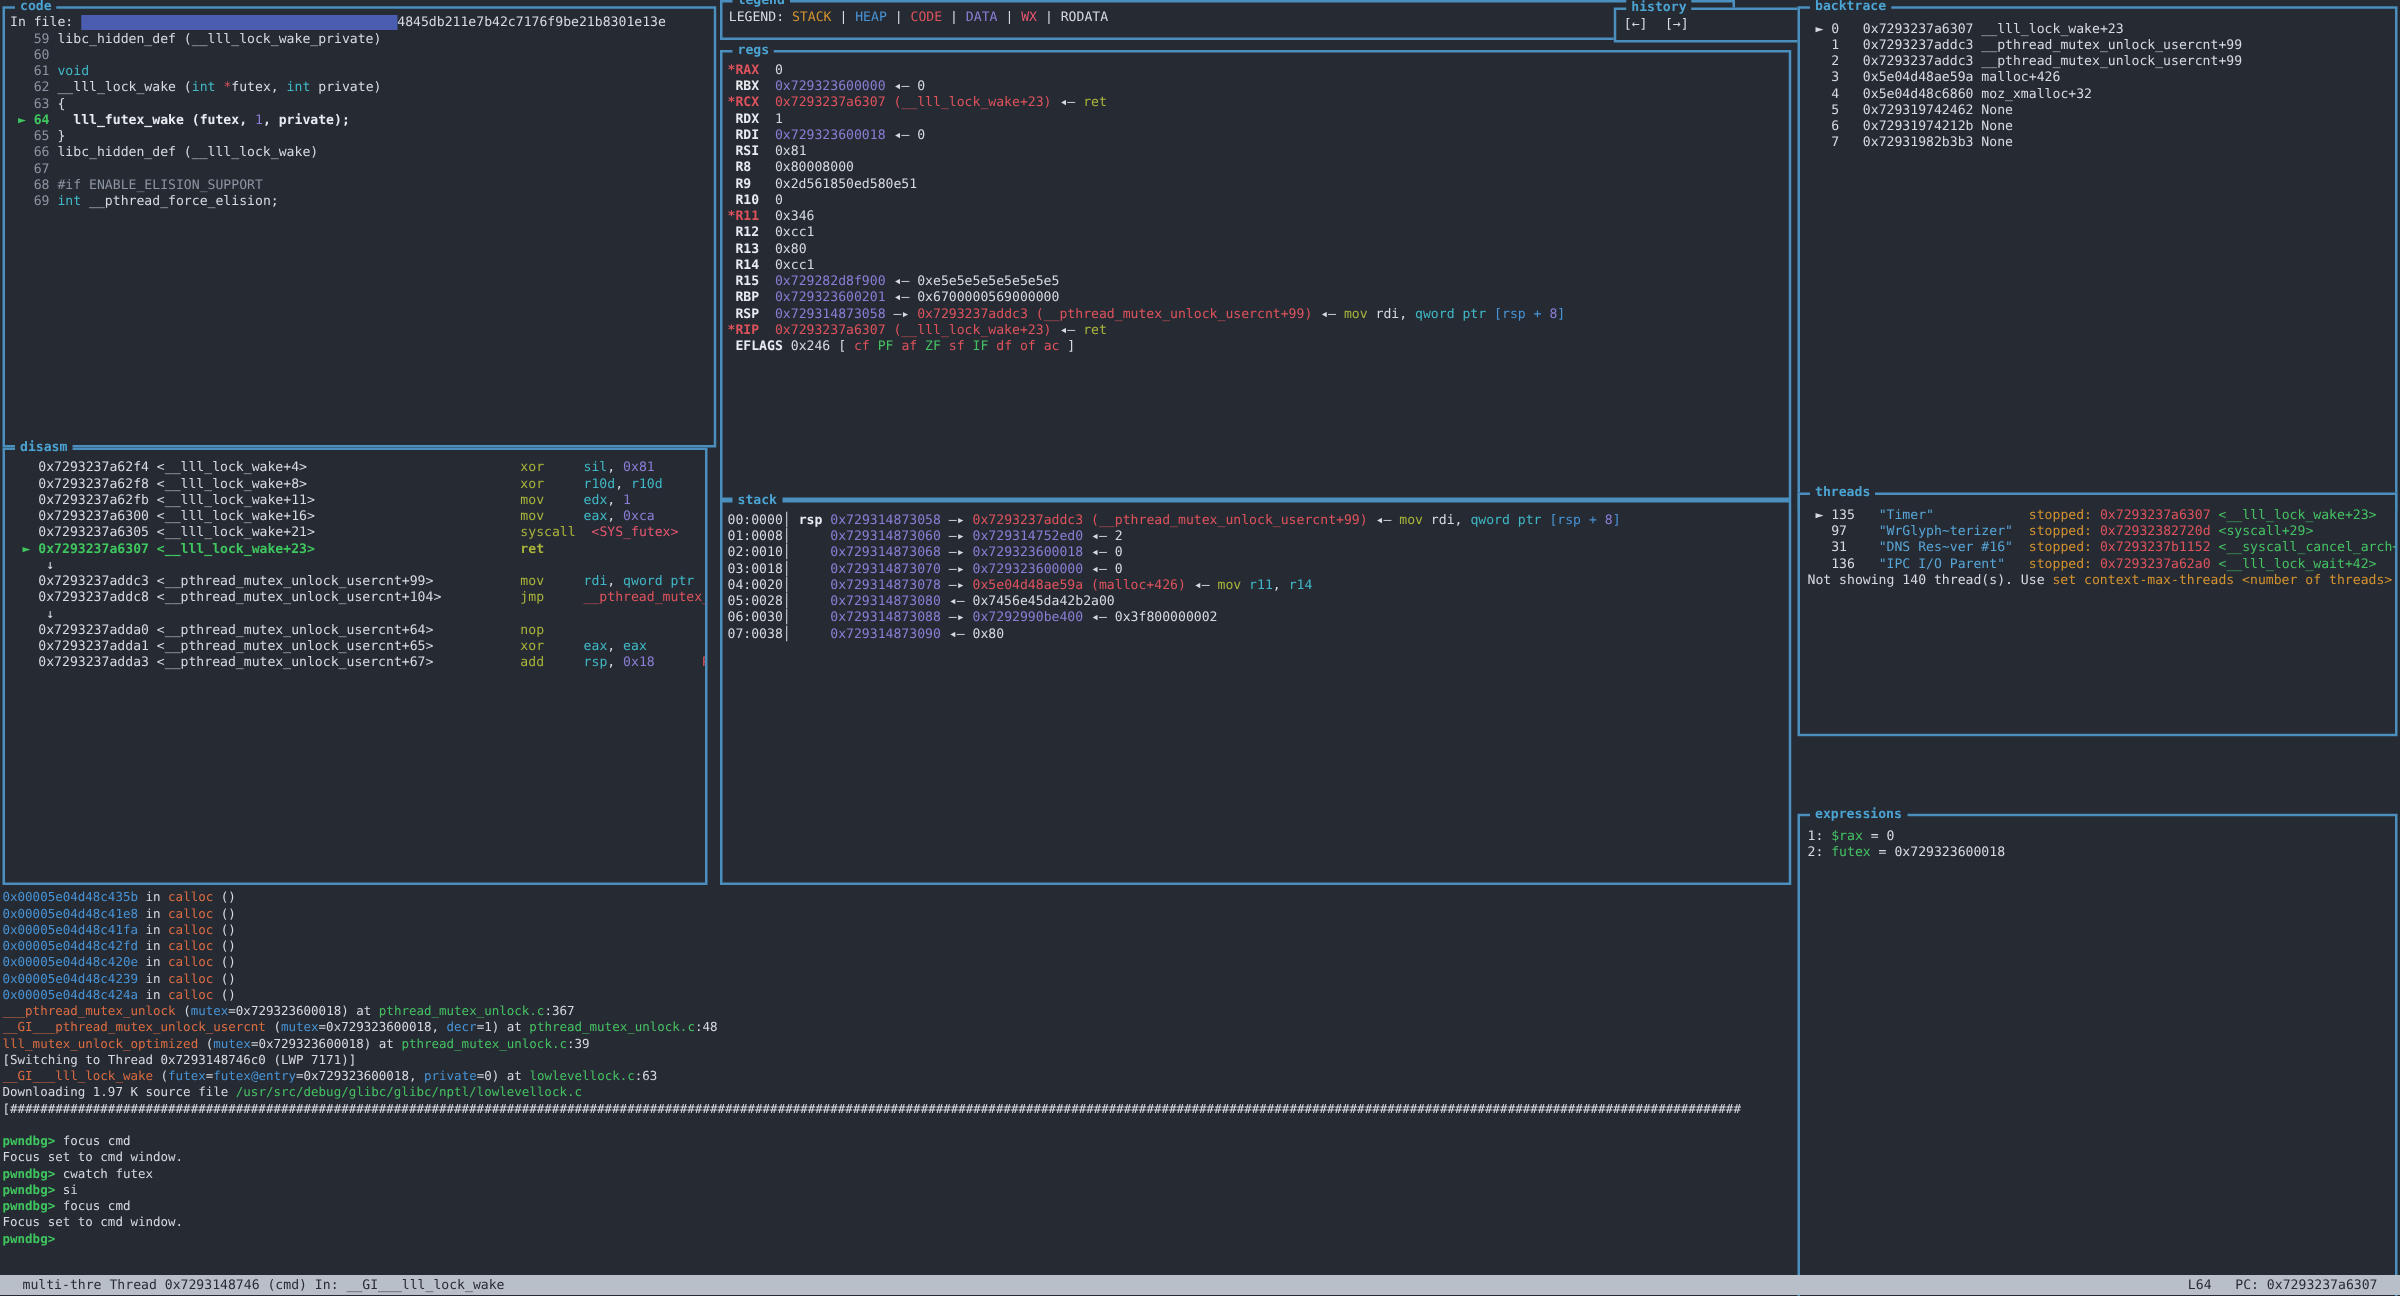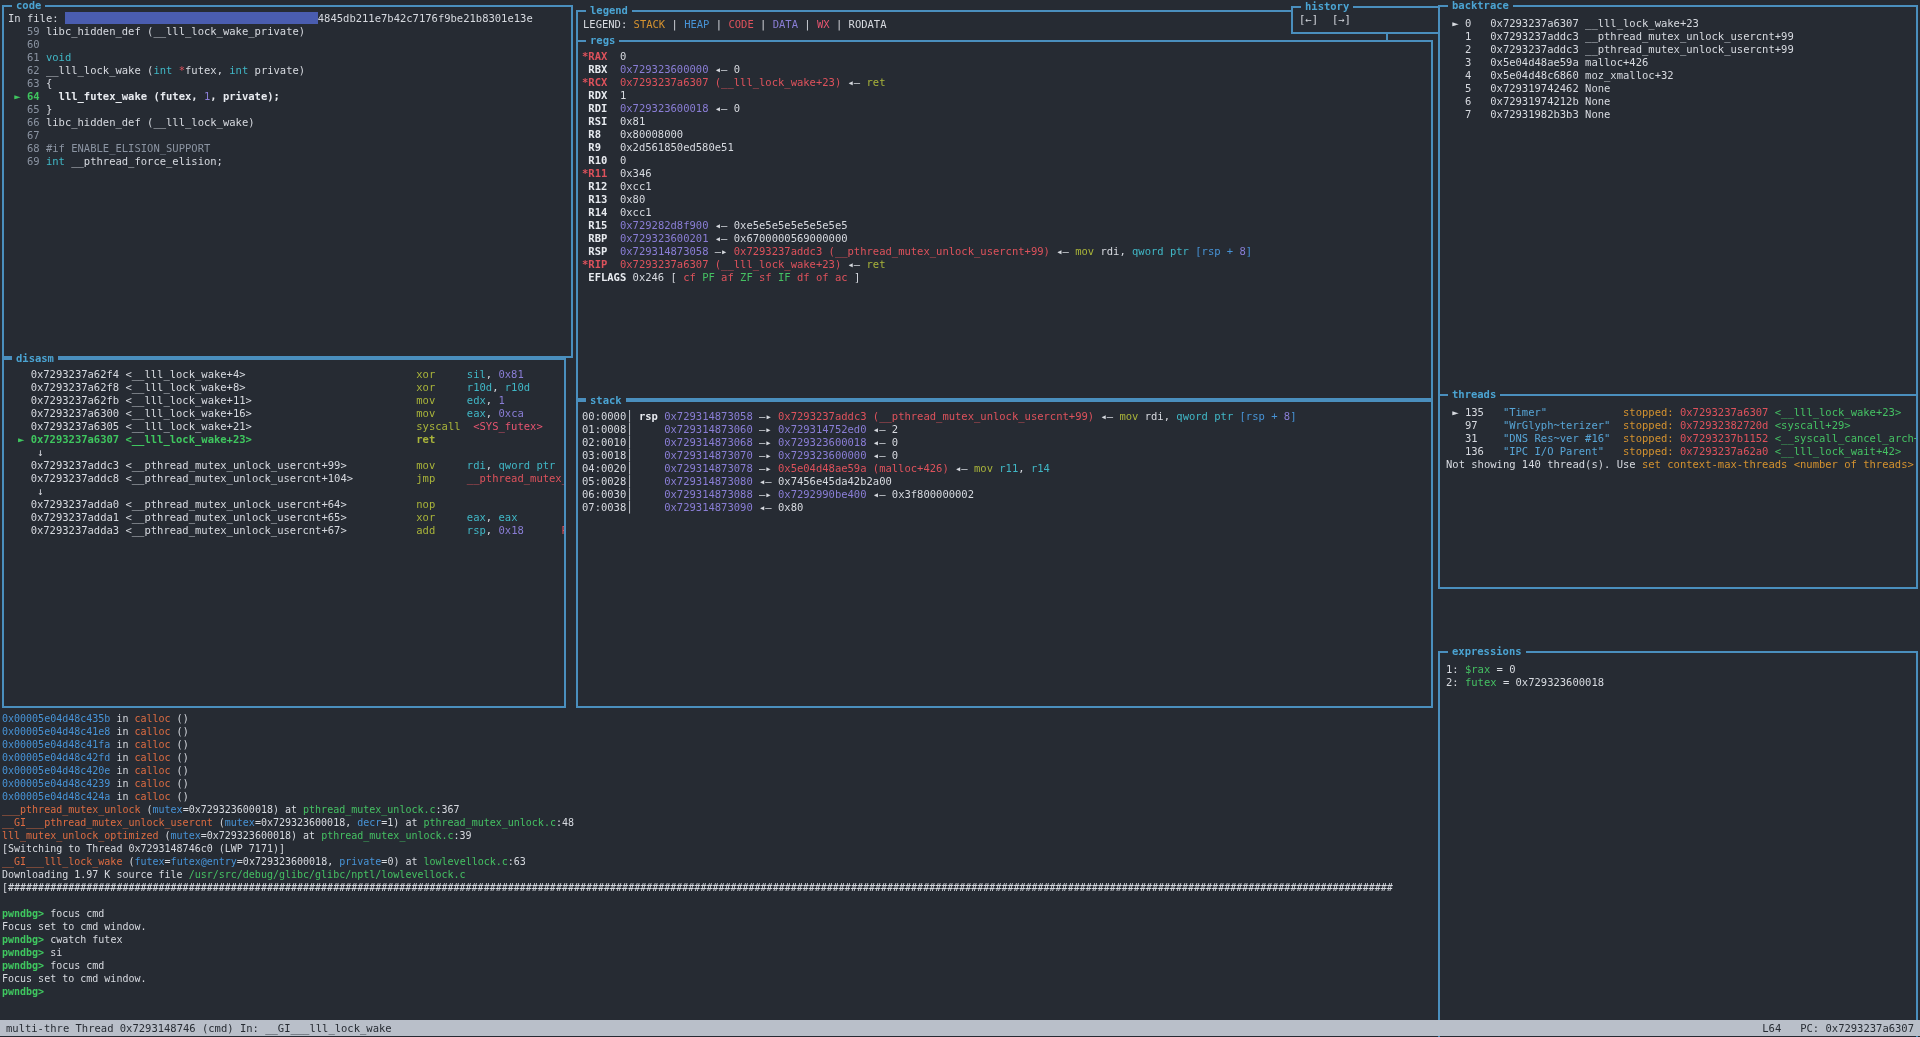--- a/index.html
+++ b/index.html
@@ -31,40 +31,40 @@
   .c-redp{color:#e85570;}
   .c-org{color:#d4922f;}
   .c-orgred{color:#dd6c42;}
   .c-blu{color:#4793d6;}
   .c-lblu{color:#57a5d6;}
   .c-redact{background:#4a5db0;color:#4a5db0;}
   .console{position:absolute;left:2px;top:712px;width:1436px;height:306px;overflow:hidden;
            font-size:10px;line-height:13px;white-space:pre;}
   #statusbar{position:absolute;left:0;top:1020px;width:1920px;height:16px;background:#b9bfc9;
              color:#272c33;font-size:10.5px;line-height:16px;display:flex;
-             justify-content:space-between;padding:0 6px;white-space:pre;}
+             justify-content:space-between;padding:0 18px;white-space:pre;}
   .histbtns{display:flex;gap:14px;color:#d7dae0;font-size:10.5px;line-height:13px;}
   .histbtn{cursor:pointer;}
 </style>
 </head>
 <body>
 
 <div id="screen">
 
   <div class="panel" style="left:2px;top:5px;width:571px;height:353px;">
     <span class="ptitle">code</span>
     <div class="rows" style="padding:5px 0 0 4px;"><div class="line"><span class="c-w">In file: </span><span class="c-redact">                                        </span><span class="c-w">4845db211e7b42c7176f9be21b8301e13e</span></div><div class="line"><span class="c-dim">   59 </span><span class="c-w">libc_hidden_def (__lll_lock_wake_private)</span></div><div class="line"><span class="c-dim">   60</span></div><div class="line"><span class="c-dim">   61 </span><span class="c-cy">void</span></div><div class="line"><span class="c-dim">   62 </span><span class="c-w">__lll_lock_wake (</span><span class="c-cy">int</span><span class="c-w"> </span><span class="c-red">*</span><span class="c-w">futex, </span><span class="c-cy">int</span><span class="c-w"> private)</span></div><div class="line"><span class="c-dim">   63 </span><span class="c-w">{</span></div><div class="line"><span class="c-grnb"> ► 64 </span><span class="c-wb">  lll_futex_wake (futex, </span><span class="c-pur">1</span><span class="c-wb">, private);</span></div><div class="line"><span class="c-dim">   65 </span><span class="c-w">}</span></div><div class="line"><span class="c-dim">   66 </span><span class="c-w">libc_hidden_def (__lll_lock_wake)</span></div><div class="line"><span class="c-dim">   67</span></div><div class="line"><span class="c-dim">   68 </span><span class="c-dim">#if ENABLE_ELISION_SUPPORT</span></div><div class="line"><span class="c-dim">   69 </span><span class="c-cy">int</span><span class="c-w"> __pthread_force_elision;</span></div></div>
   </div>
 
   <div class="panel" style="left:2px;top:358px;width:564px;height:350px;">
     <span class="ptitle">disasm</span>
     <div class="rows" style="padding:8px 0 0 14px;"><div class="line"><span class="c-w">  0x7293237a62f4 &lt;__lll_lock_wake+4&gt;</span><span class="c-w">                           </span><span class="c-yg">xor     </span><span class="c-cy">sil</span><span class="c-w">, </span><span class="c-pur">0x81</span></div><div class="line"><span class="c-w">  0x7293237a62f8 &lt;__lll_lock_wake+8&gt;</span><span class="c-w">                           </span><span class="c-yg">xor     </span><span class="c-cy">r10d</span><span class="c-w">, </span><span class="c-cy">r10d</span></div><div class="line"><span class="c-w">  0x7293237a62fb &lt;__lll_lock_wake+11&gt;</span><span class="c-w">                          </span><span class="c-yg">mov     </span><span class="c-cy">edx</span><span class="c-w">, </span><span class="c-pur">1</span></div><div class="line"><span class="c-w">  0x7293237a6300 &lt;__lll_lock_wake+16&gt;</span><span class="c-w">                          </span><span class="c-yg">mov     </span><span class="c-cy">eax</span><span class="c-w">, </span><span class="c-pur">0xca</span></div><div class="line"><span class="c-w">  0x7293237a6305 &lt;__lll_lock_wake+21&gt;</span><span class="c-w">                          </span><span class="c-yg">syscall </span><span class="c-w"> </span><span class="c-redp">&lt;SYS_futex&gt;</span></div><div class="line"><span class="c-grnb">► 0x7293237a6307 &lt;__lll_lock_wake+23&gt;</span><span class="c-w">                          </span><span class="c-ygb">ret</span></div><div class="line"><span class="c-w">   ↓</span></div><div class="line"><span class="c-w">  0x7293237addc3 &lt;__pthread_mutex_unlock_usercnt+99&gt;</span><span class="c-w">           </span><span class="c-yg">mov     </span><span class="c-cy">rdi</span><span class="c-w">, </span><span class="c-cy">qword ptr </span><span class="c-blu">[rsp + </span></div><div class="line"><span class="c-w">  0x7293237addc8 &lt;__pthread_mutex_unlock_usercnt+104&gt;</span><span class="c-w">          </span><span class="c-yg">jmp     </span><span class="c-red">__pthread_mutex_unlock_usercnt+104</span></div><div class="line"><span class="c-w">   ↓</span></div><div class="line"><span class="c-w">  0x7293237adda0 &lt;__pthread_mutex_unlock_usercnt+64&gt;</span><span class="c-w">           </span><span class="c-yg">nop</span></div><div class="line"><span class="c-w">  0x7293237adda1 &lt;__pthread_mutex_unlock_usercnt+65&gt;</span><span class="c-w">           </span><span class="c-yg">xor     </span><span class="c-cy">eax</span><span class="c-w">, </span><span class="c-cy">eax</span><span class="c-w">        </span><span class="c-red">EAX =&gt; 0</span></div><div class="line"><span class="c-w">  0x7293237adda3 &lt;__pthread_mutex_unlock_usercnt+67&gt;</span><span class="c-w">           </span><span class="c-yg">add     </span><span class="c-cy">rsp</span><span class="c-w">, </span><span class="c-pur">0x18</span><span class="c-w">      </span><span class="c-red">RSP =&gt; 0x729314873070</span></div></div>
   </div>
 
-  <div class="panel" style="left:576px;top:10px;width:812px;height:32px;">
+  <div class="panel" style="left:576px;top:0;width:812px;height:32px;">
     <span class="ptitle">legend</span>
     <div class="rows" style="padding:6px 0 0 5px;"><div class="line"><span class="c-w">LEGEND: </span><span class="c-org">STACK</span><span class="c-w"> | </span><span class="c-blu">HEAP</span><span class="c-w"> | </span><span class="c-red">CODE</span><span class="c-w"> | </span><span class="c-pur">DATA</span><span class="c-w"> | </span><span class="c-redp">WX</span><span class="c-w"> | </span><span class="c-w">RODATA</span></div></div>
   </div>
 
   <div class="panel" style="left:1263px;top:6px;width:170px;height:28px;margin-left:28px;">
     <span class="ptitle">history</span>
     <div class="histbtns" style="padding:5px 0 0 6px;">
       <span class="histbtn">[←]</span>
       <span class="histbtn">[→]</span>
     </div>

